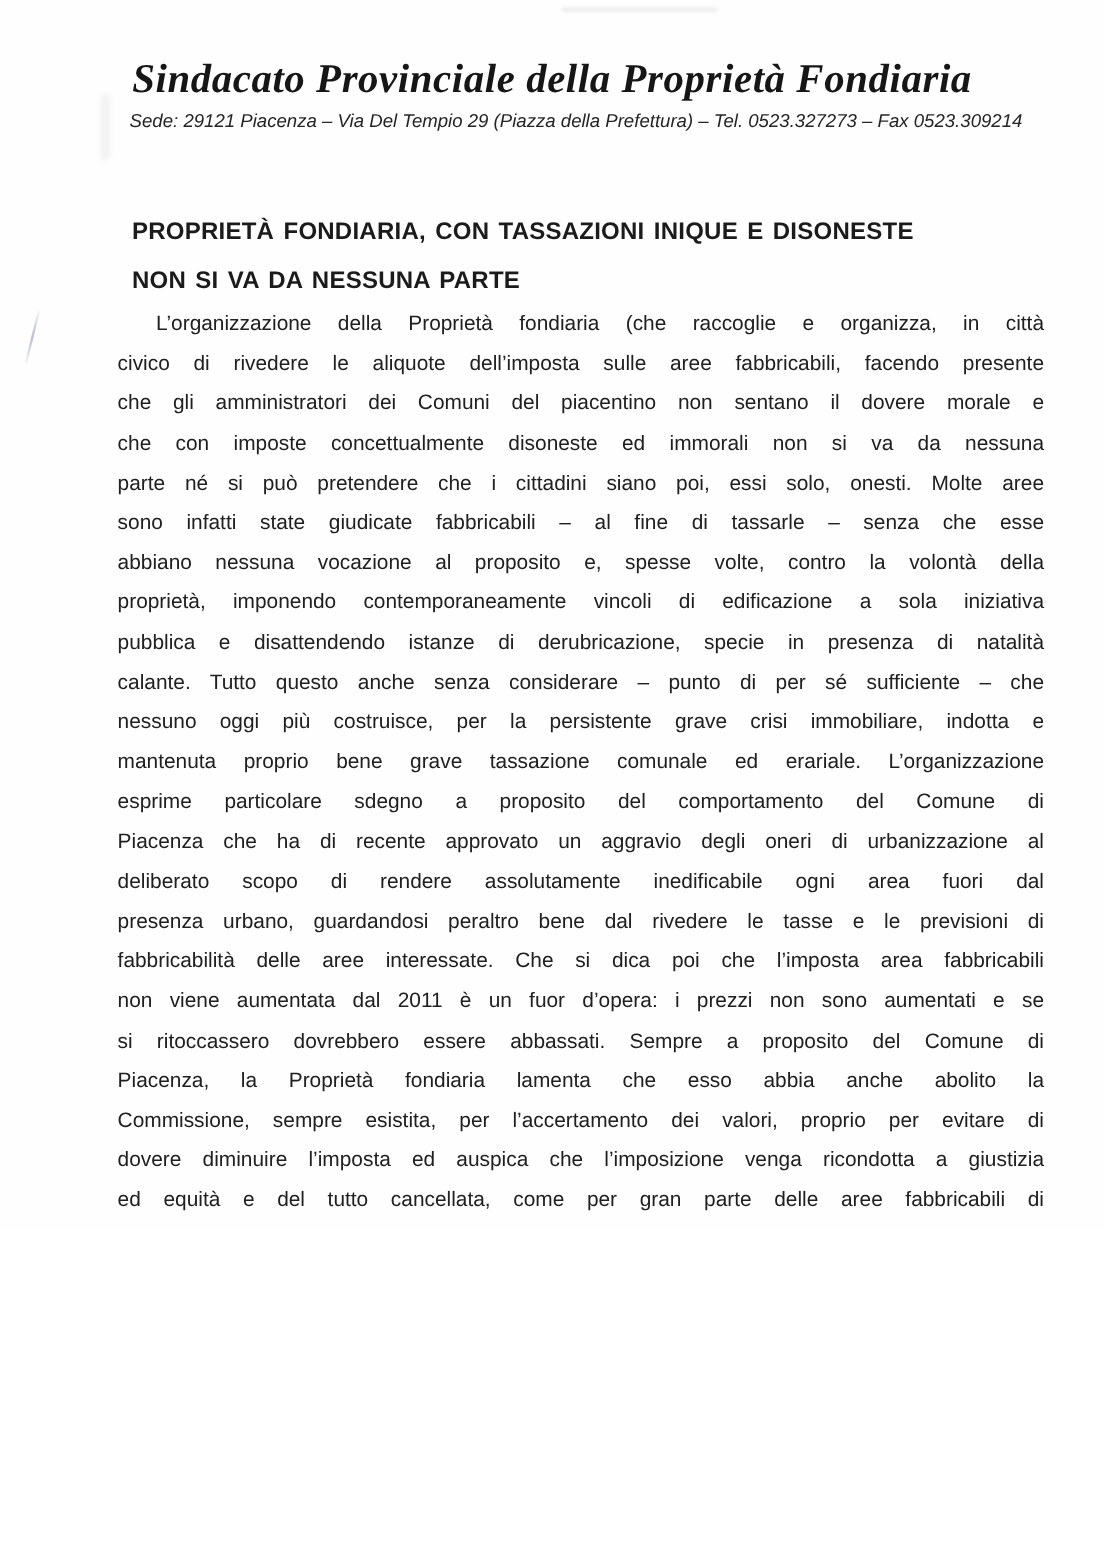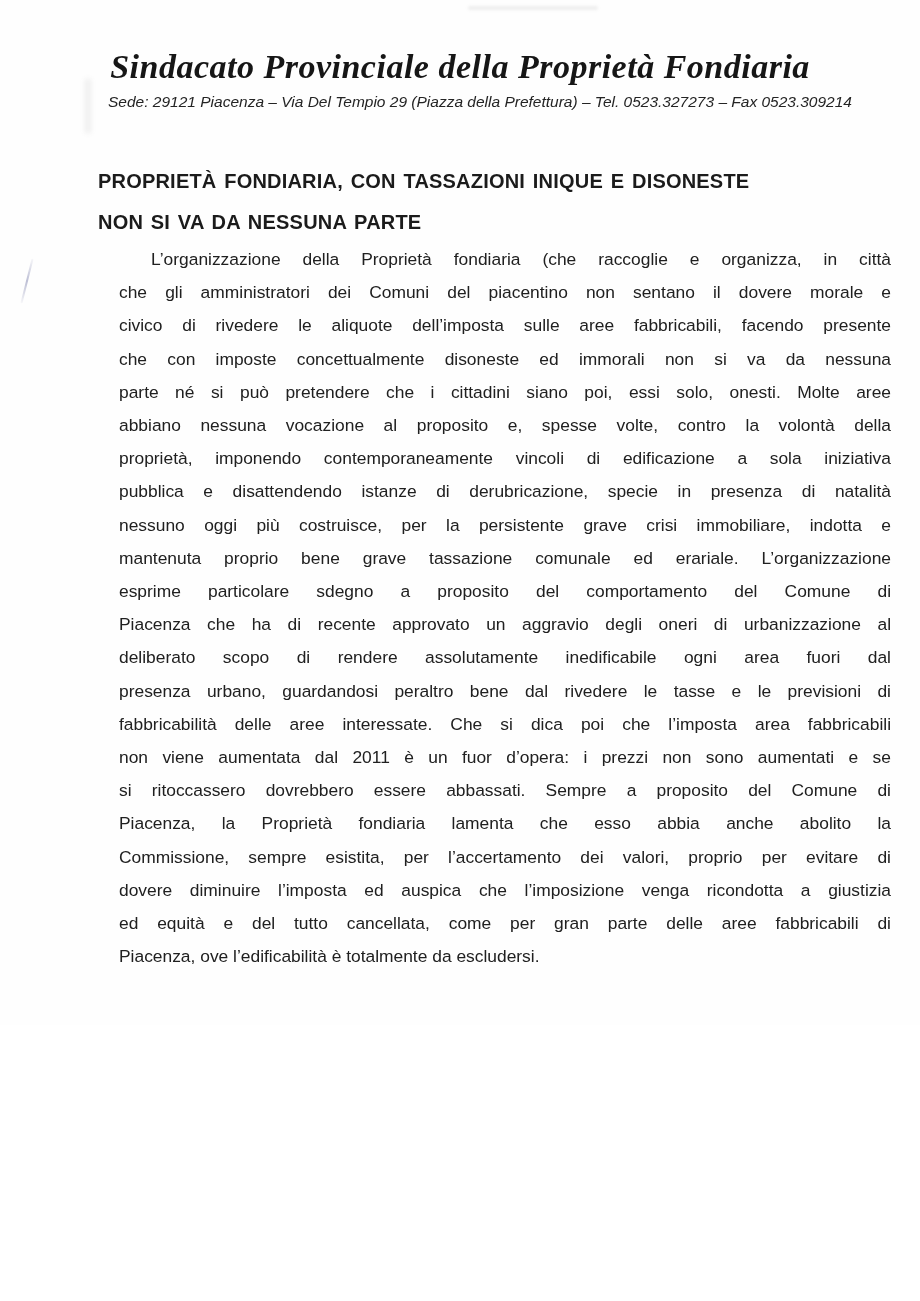--- a/index.html
+++ b/index.html
@@ -41,37 +41,36 @@
     font-size: 15.5px;
     line-height: 22px;
     color: #242424;
     padding-left: 20px;
   }
   .headline {
     position: absolute;
     top: 161px;
     left: 98px;
     width: 772px;
-    margin: 0;
+    margin: 12px;
     font-size: 20px;
     font-weight: bold;
     line-height: 41px;
     color: #1b1b1b;
     letter-spacing: 0.2px;
     word-spacing: 2px;
   }
   .body-paragraph {
     position: absolute;
-    top: 243px;
+    top: 253px;
     left: 98px;
     width: 772px;
     font-size: 17.4px;
     line-height: 33.2px;
     color: #202020;
-    margin-left: 21px;
   }
   .body-line {
     text-align: justify;
     text-align-last: justify;
     text-justify: inter-word;
     white-space: normal;
   }
   .body-line.first {
     text-indent: 32px;
   }
@@ -161,27 +160,29 @@
   <div class="artifact-dot3"></div>
 
   <h1 class="letterhead-title">Sindacato Provinciale della Proprietà Fondiaria</h1>
 
   <div class="letterhead-address">Sede: 29121 Piacenza – Via Del Tempio 29 (Piazza della Prefettura) – Tel. 0523.327273 – Fax 0523.309214</div>
 
   <h2 class="headline"><span>PROPRIETÀ FONDIARIA, CON TASSAZIONI INIQUE E DISONESTE</span><br><span>NON SI VA DA NESSUNA PARTE</span></h2>
 
   <div class="body-paragraph">
       <div class="body-line first">L’organizzazione della Proprietà fondiaria (che raccoglie e organizza, in città</div>
+      <div class="body-line">civico di rivedere le aliquote dell’imposta sulle aree fabbricabili, facendo presente</div>
       <div class="body-line">che gli amministratori dei Comuni del piacentino non sentano il dovere morale e</div>
-      <div class="body-line">civico di rivedere le aliquote dell’imposta sulle aree fabbricabili, facendo presente</div>
       <div class="body-line">che con imposte concettualmente disoneste ed immorali non si va da nessuna</div>
       <div class="body-line">parte né si può pretendere che i cittadini siano poi, essi solo, onesti. Molte aree</div>
+      <div class="body-line">sono infatti state giudicate fabbricabili – al fine di tassarle – senza che esse</div>
       <div class="body-line">abbiano nessuna vocazione al proposito e, spesse volte, contro la volontà della</div>
       <div class="body-line">proprietà, imponendo contemporaneamente vincoli di edificazione a sola iniziativa</div>
       <div class="body-line">pubblica e disattendendo istanze di derubricazione, specie in presenza di natalità</div>
+      <div class="body-line">calante. Tutto questo anche senza considerare – punto di per sé sufficiente – che</div>
       <div class="body-line">nessuno oggi più costruisce, per la persistente grave crisi immobiliare, indotta e</div>
       <div class="body-line">mantenuta proprio bene grave tassazione comunale ed erariale. L’organizzazione</div>
       <div class="body-line">esprime particolare sdegno a proposito del comportamento del Comune di</div>
       <div class="body-line">Piacenza che ha di recente approvato un aggravio degli oneri di urbanizzazione al</div>
       <div class="body-line">deliberato scopo di rendere assolutamente inedificabile ogni area fuori dal</div>
       <div class="body-line">presenza urbano, guardandosi peraltro bene dal rivedere le tasse e le previsioni di</div>
       <div class="body-line">fabbricabilità delle aree interessate. Che si dica poi che l’imposta area fabbricabili</div>
       <div class="body-line">non viene aumentata dal 2011 è un fuor d’opera: i prezzi non sono aumentati e se</div>
       <div class="body-line">si ritoccassero dovrebbero essere abbassati. Sempre a proposito del Comune di</div>
       <div class="body-line">Piacenza, la Proprietà fondiaria lamenta che esso abbia anche abolito la</div>

